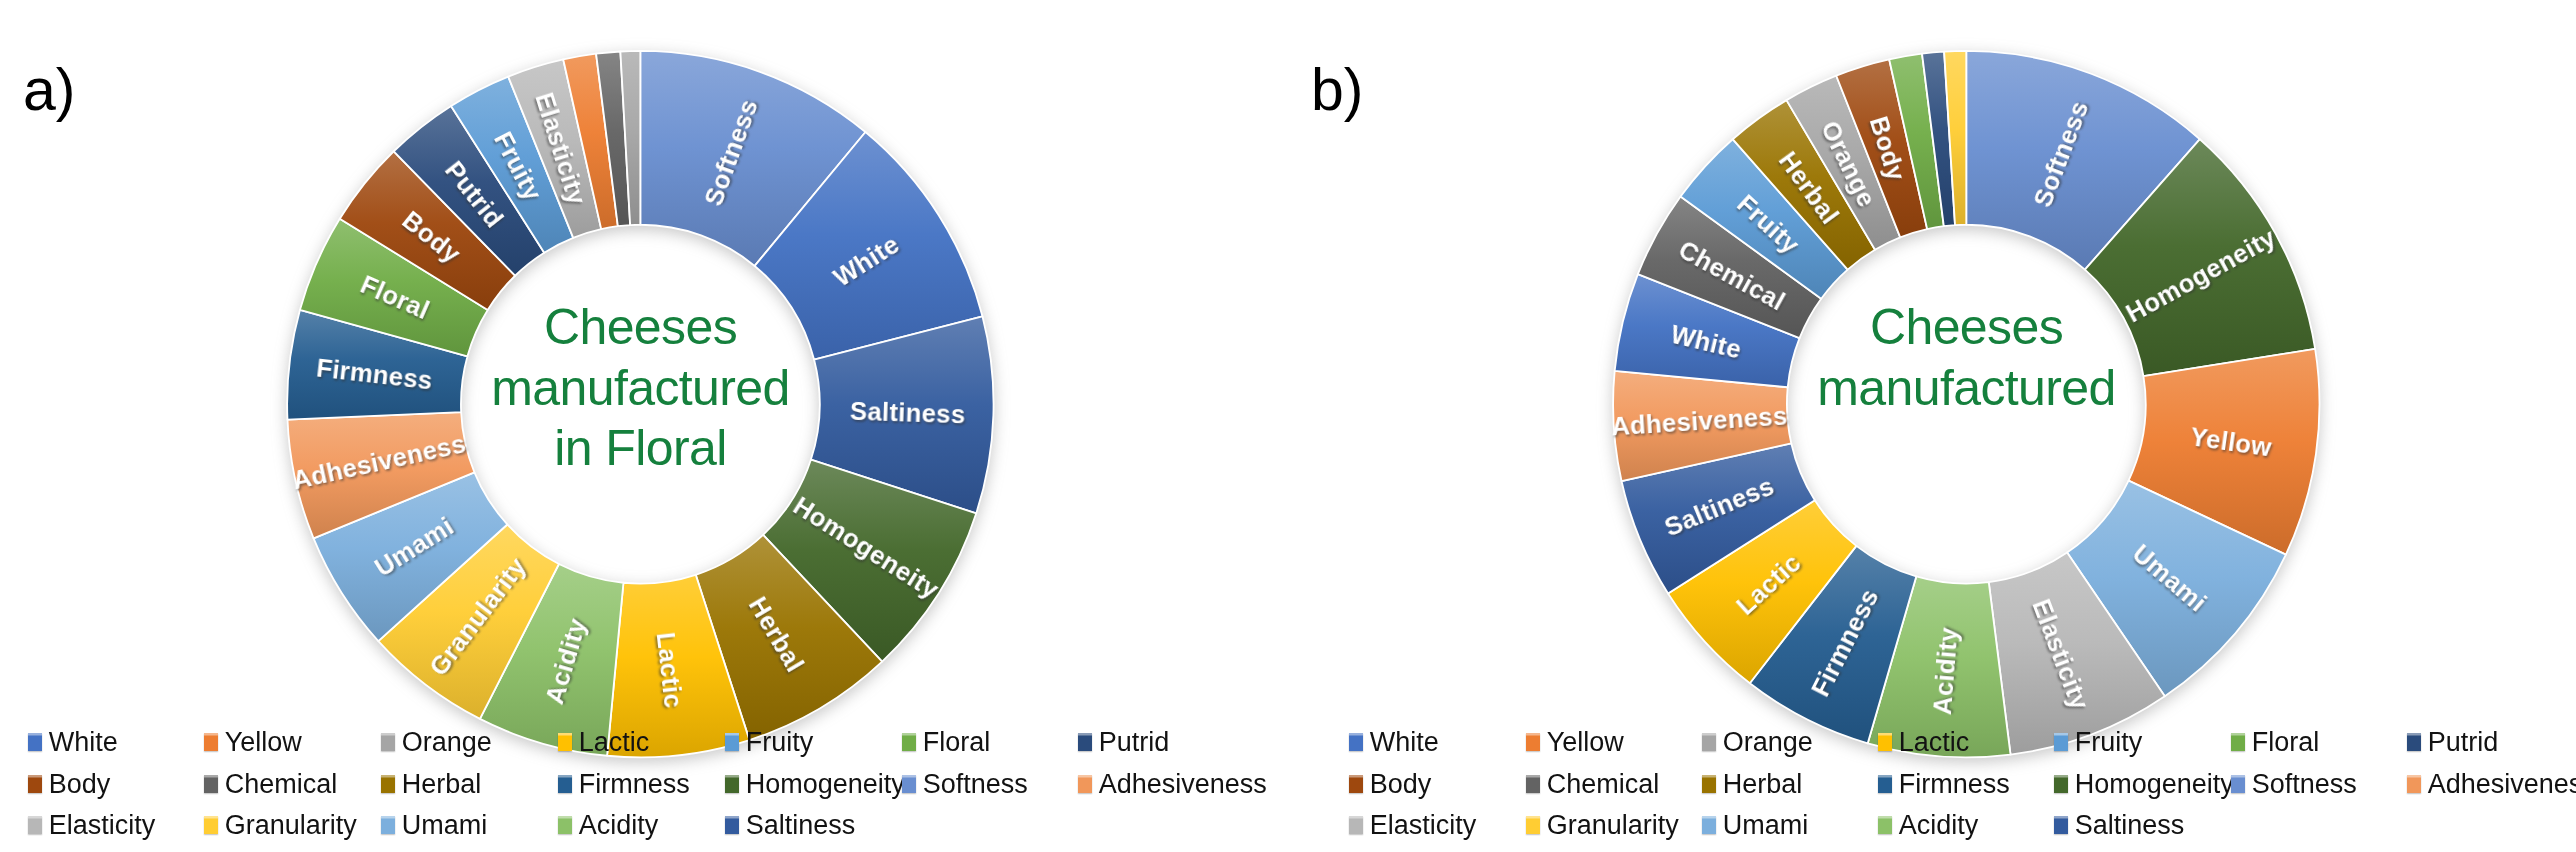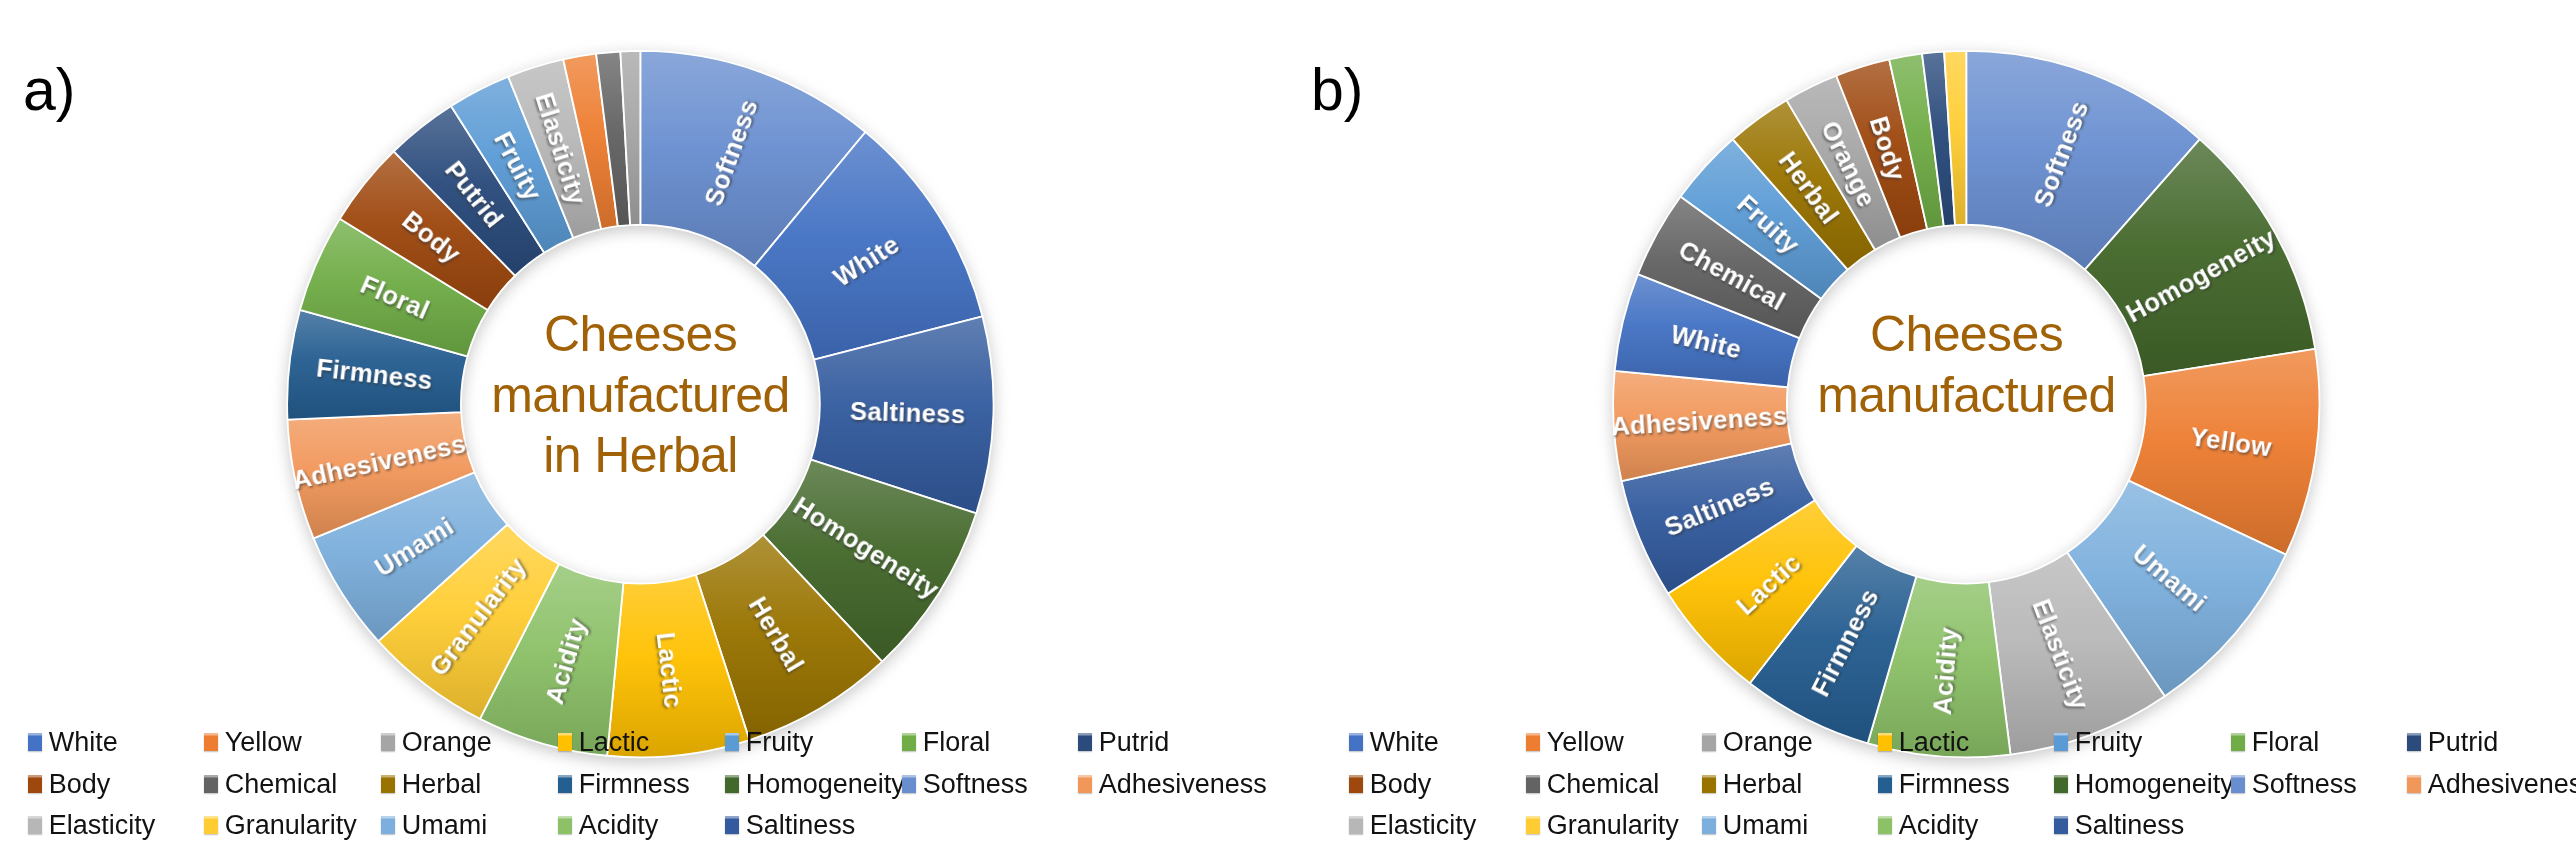--- a/index.html
+++ b/index.html
@@ -8,22 +8,22 @@
     background:#ffffff;font-family:"Liberation Sans", sans-serif;
   }
   .panel-letter{
     position:absolute;top:61px;font-size:59px;color:#000;
     font-weight:400;line-height:1;
   }
   .panel-letter.pa{left:23px;}
   .panel-letter.pb{left:1311px;}
   .chart-svg{position:absolute;top:0;}
   .donut-title{
-    position:absolute;top:304px;width:465px;text-align:center;
-    font-size:50px;line-height:1.21;color:#a16207;font-weight:400;
+    position:absolute;top:297px;width:465px;text-align:center;
+    font-size:50px;line-height:1.21;color:#15803d;font-weight:400;
     letter-spacing:-0.6px;
   }
   .donut-title.ta{left:408px;}
   .donut-title.tb{left:1734px;}
   .slice-label{
     font-size:42px;font-weight:700;fill:#ffffff;letter-spacing:.5px;
     filter:drop-shadow(2px 3px 2px rgba(45,45,45,.55));
   }
   .legend-item{
     position:absolute;height:34px;display:flex;align-items:center;gap:6.7px;
@@ -313,21 +313,21 @@
       <text class="slice-label" text-anchor="middle" dominant-baseline="central" transform="translate(784.8,365.9) rotate(42.3)">Fruity</text>
       <text class="slice-label" text-anchor="middle" dominant-baseline="central" transform="translate(851.1,306.5) rotate(54.0)">Herbal</text>
       <text class="slice-label" text-anchor="middle" dominant-baseline="central" transform="translate(915.7,267.6) rotate(63.9)">Orange</text>
       <text class="slice-label" text-anchor="middle" dominant-baseline="central" transform="translate(979.5,242.3) rotate(72.9)">Body</text>
     </g>
   </svg>
 
 <div class="donut-title ta">
   <div>Cheeses</div>
   <div>manufactured</div>
-  <div>in Herbal</div>
+  <div>in Floral</div>
 </div>
 <div class="donut-title tb">
   <div>Cheeses</div>
   <div>manufactured</div>
 </div>
 
 <div id="legend-a">
     <div class="legend-item" style="left: 28px; top: 725px;">
       <span class="legend-swatch" style="background: rgb(68, 114, 196);"></span>
       <span>White</span>

